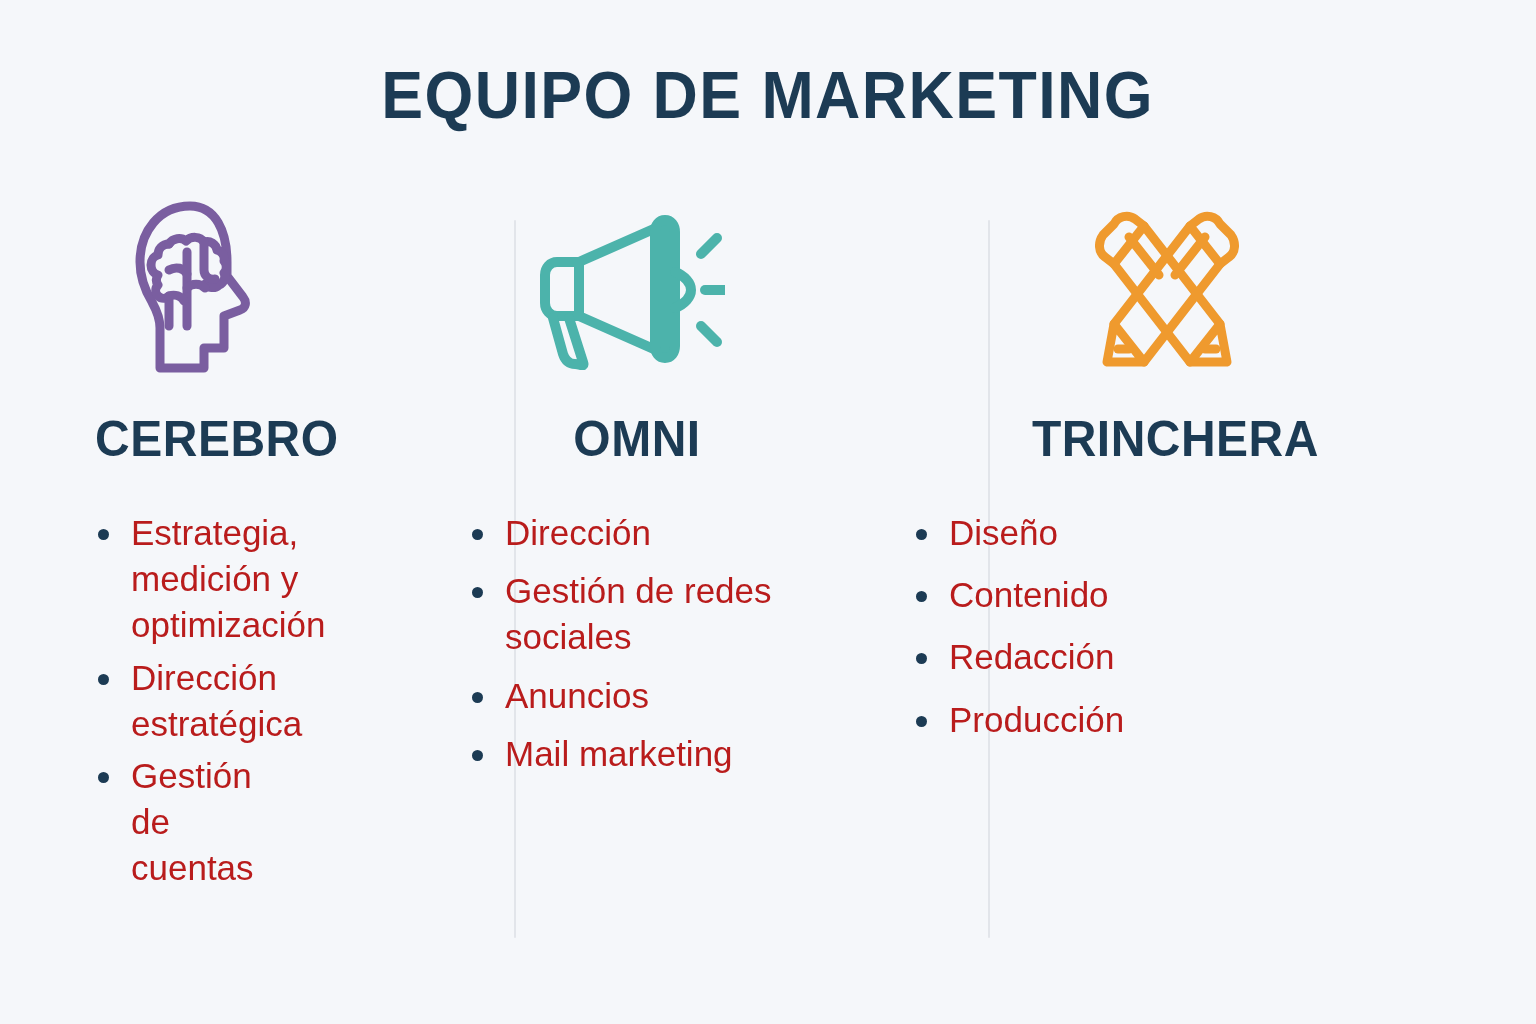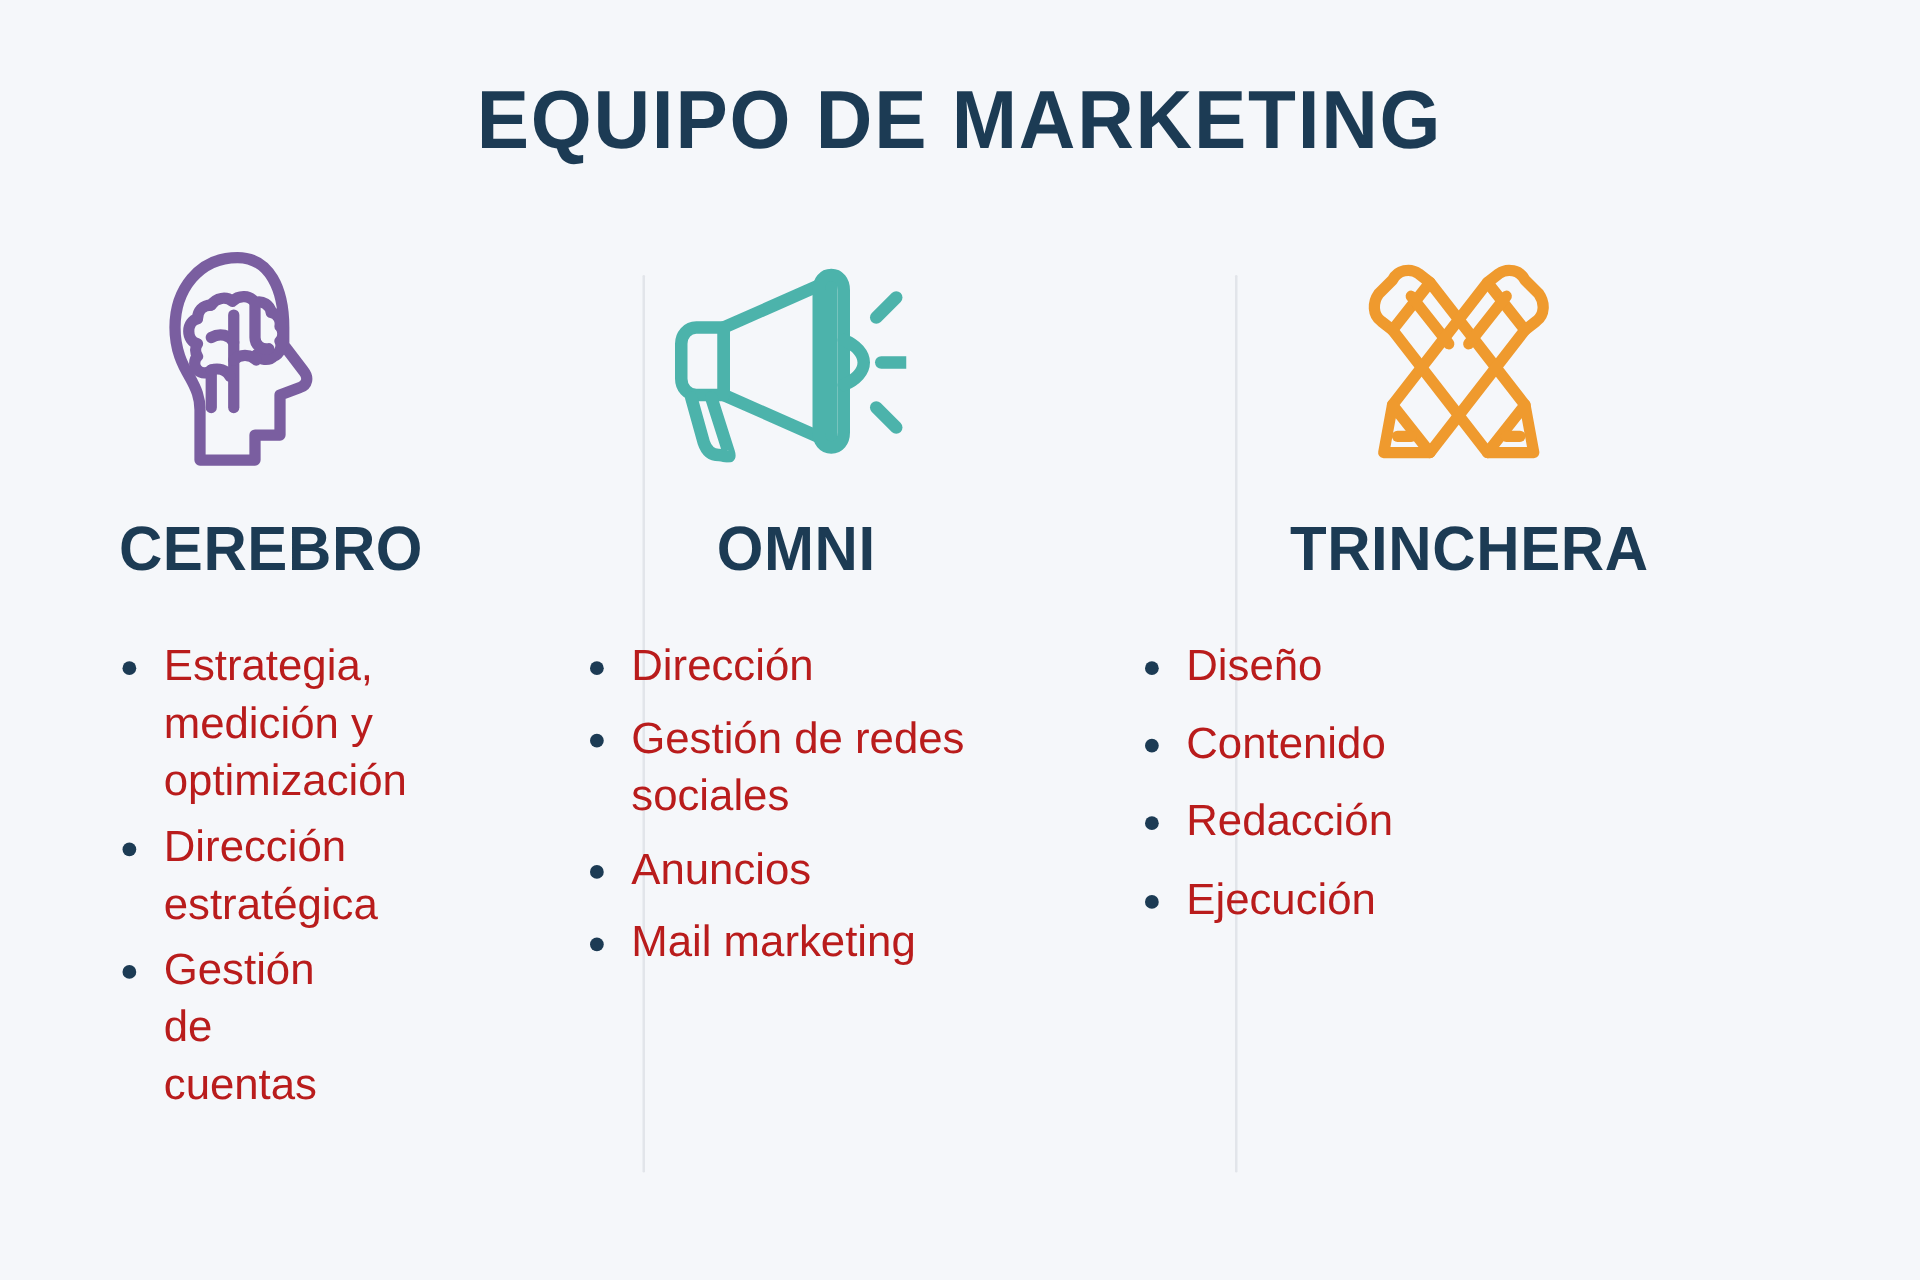--- a/index.html
+++ b/index.html
@@ -258,19 +258,19 @@
         <li>
           <span class="bullet-dot"></span>
           <span class="bullet-text">Contenido</span>
         </li>
         <li>
           <span class="bullet-dot"></span>
           <span class="bullet-text">Redacción</span>
         </li>
         <li>
           <span class="bullet-dot"></span>
-          <span class="bullet-text">Ejecución</span>
+          <span class="bullet-text">Producción</span>
         </li>
       </ul>
     </div>
 
   </div>
 </div>
 
 </body></html>

